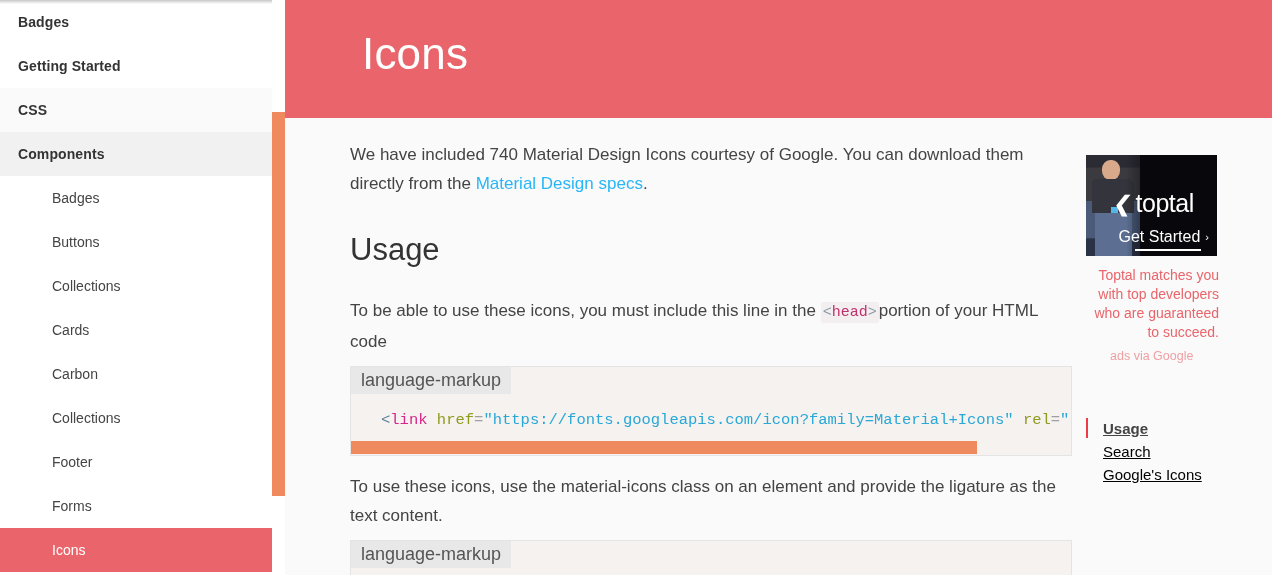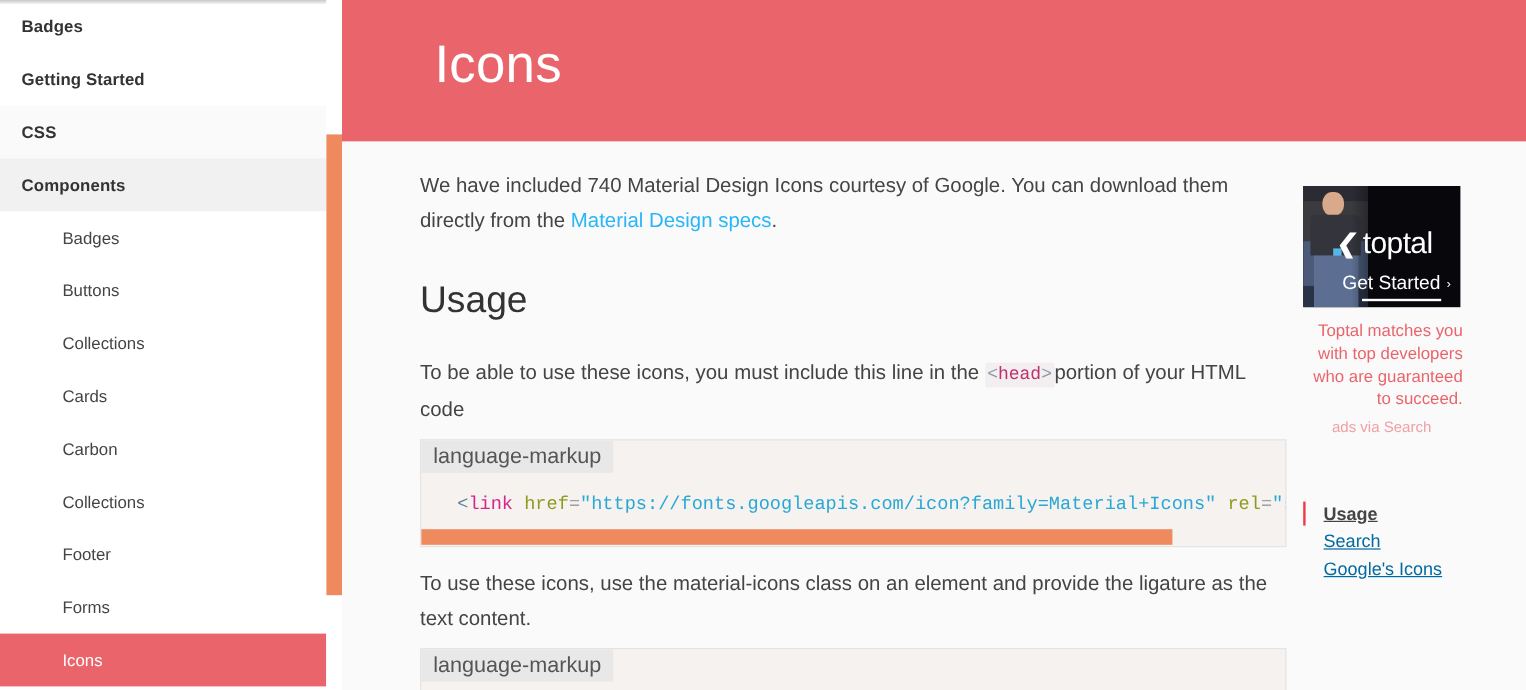--- a/index.html
+++ b/index.html
@@ -269,21 +269,21 @@
   .toc {
     position: absolute;
     left: 1086px; top: 417px;
     width: 186px;
   }
   .toc-item {
     display: block;
     padding-left: 17px;
     font-size: 15px;
     line-height: 23px;
-    color: #0369a1;
+    color: #000000;
     position: relative;
   }
   .toc-item.active {
     color: #444444;
     font-weight: bold;
   }
   .toc-item.active::before {
     content:"";
     position:absolute; left:0; top:1px;
     width:2px; height:20px; background:#ee3b48;
@@ -388,21 +388,21 @@
           <span class="chev">❮</span>
           <span class="word">toptal</span>
         </div>
         <div class="carbon-cta">
           <span class="txt">Get Started</span>
           <span class="arr">›</span>
           <div class="underline"></div>
         </div>
       </div>
       <div class="carbon-text">Toptal matches you with top developers who are guaranteed to succeed.</div>
-      <div class="carbon-poweredby">ads via Search</div>
+      <div class="carbon-poweredby">ads via Google</div>
     </div>
   </aside>
 
   <nav class="toc" id="toc">
       <a href="#" class="toc-item active">Usage</a>
       <a href="#" class="toc-item">Search</a>
       <a href="#" class="toc-item">Google's Icons</a>
     </nav>
 
 </div>

